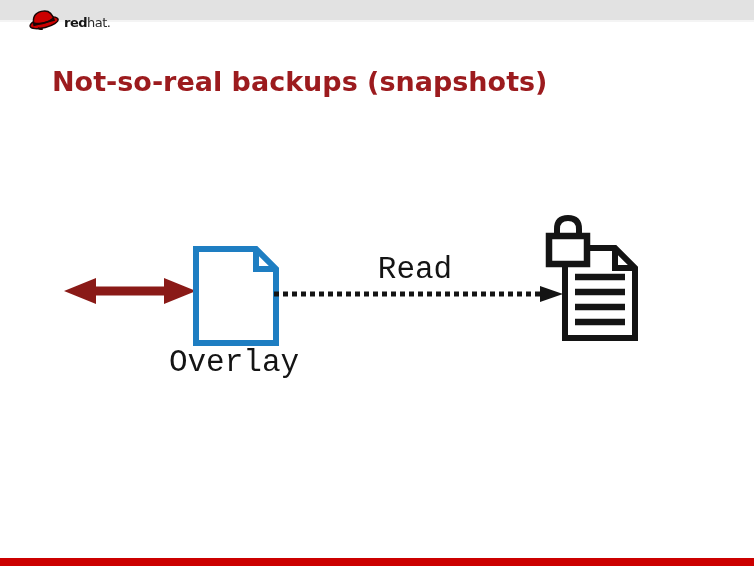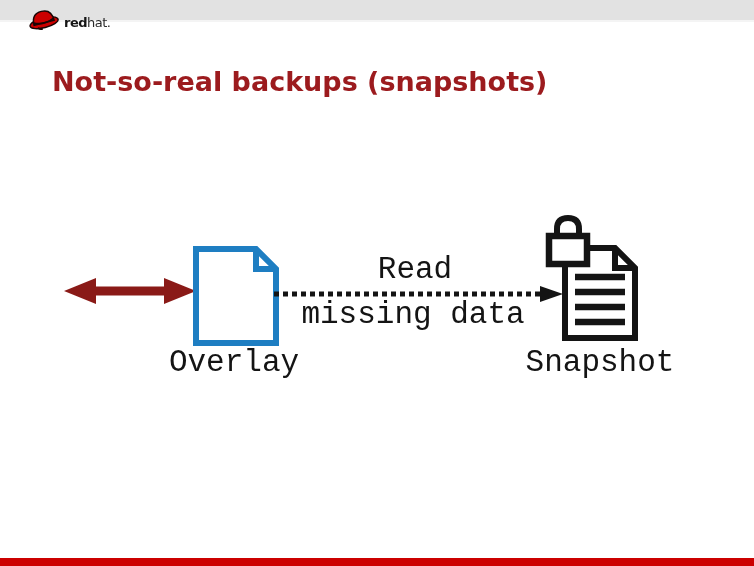--- a/index.html
+++ b/index.html
@@ -114,30 +114,28 @@
   </svg>
 
   <div class="dlabel" style="left:130px; top:346px; width:208px;">Overlay</div>
 
   <svg class="abs" style="left:272px; top:282px;" width="294" height="24" viewBox="0 0 294 24">
     <line class="line-black" x1="2" y1="12" x2="270" y2="12" stroke-width="5" stroke-dasharray="5 4"></line>
     <polygon class="head-black" points="268,4 291,12 268,20"></polygon>
   </svg>
 
   <div class="dlabel" style="left:315px; top:253px; width:200px;">Read</div>
-  <div class="dlabel" style="left:263px; top:298px; width:300px;">missing data</div>
 
   <svg class="abs" style="left:543px; top:212px;" width="104" height="132" viewBox="0 0 104 132">
     <path class="doc-black" d="M72 36 H22 V126 H92 V56 Z"></path>
     <path class="flap-black" d="M72 36 V56 H92"></path>
     <line class="line-black" x1="32" y1="65" x2="82" y2="65" stroke-width="6.5"></line>
     <line class="line-black" x1="32" y1="80" x2="82" y2="80" stroke-width="6.5"></line>
     <line class="line-black" x1="32" y1="95" x2="82" y2="95" stroke-width="6.5"></line>
     <line class="line-black" x1="32" y1="110" x2="82" y2="110" stroke-width="6.5"></line>
     <path class="lock-shackle" d="M14 26 V17 Q14 6 25 6 Q36 6 36 17 V26"></path>
     <rect class="lock-body" x="6" y="24" width="38" height="28"></rect>
   </svg>
 
-  <div class="dlabel" style="left:500px; top:346px; width:200px;">Snapshot</div>
 
   <div class="footer-bar"></div>
 
 </div>
 
 </body></html>

